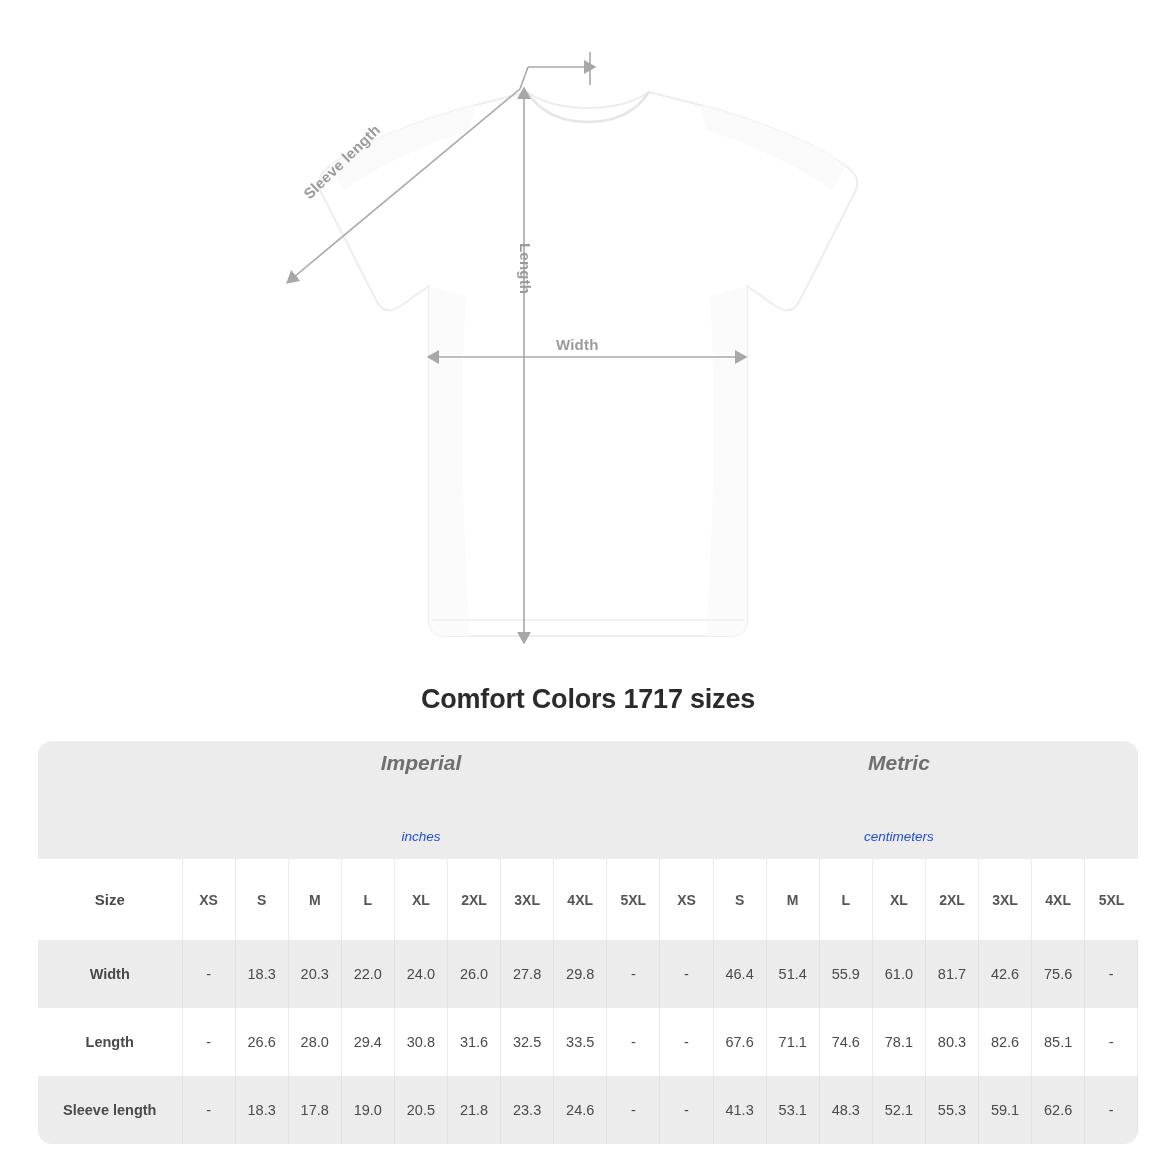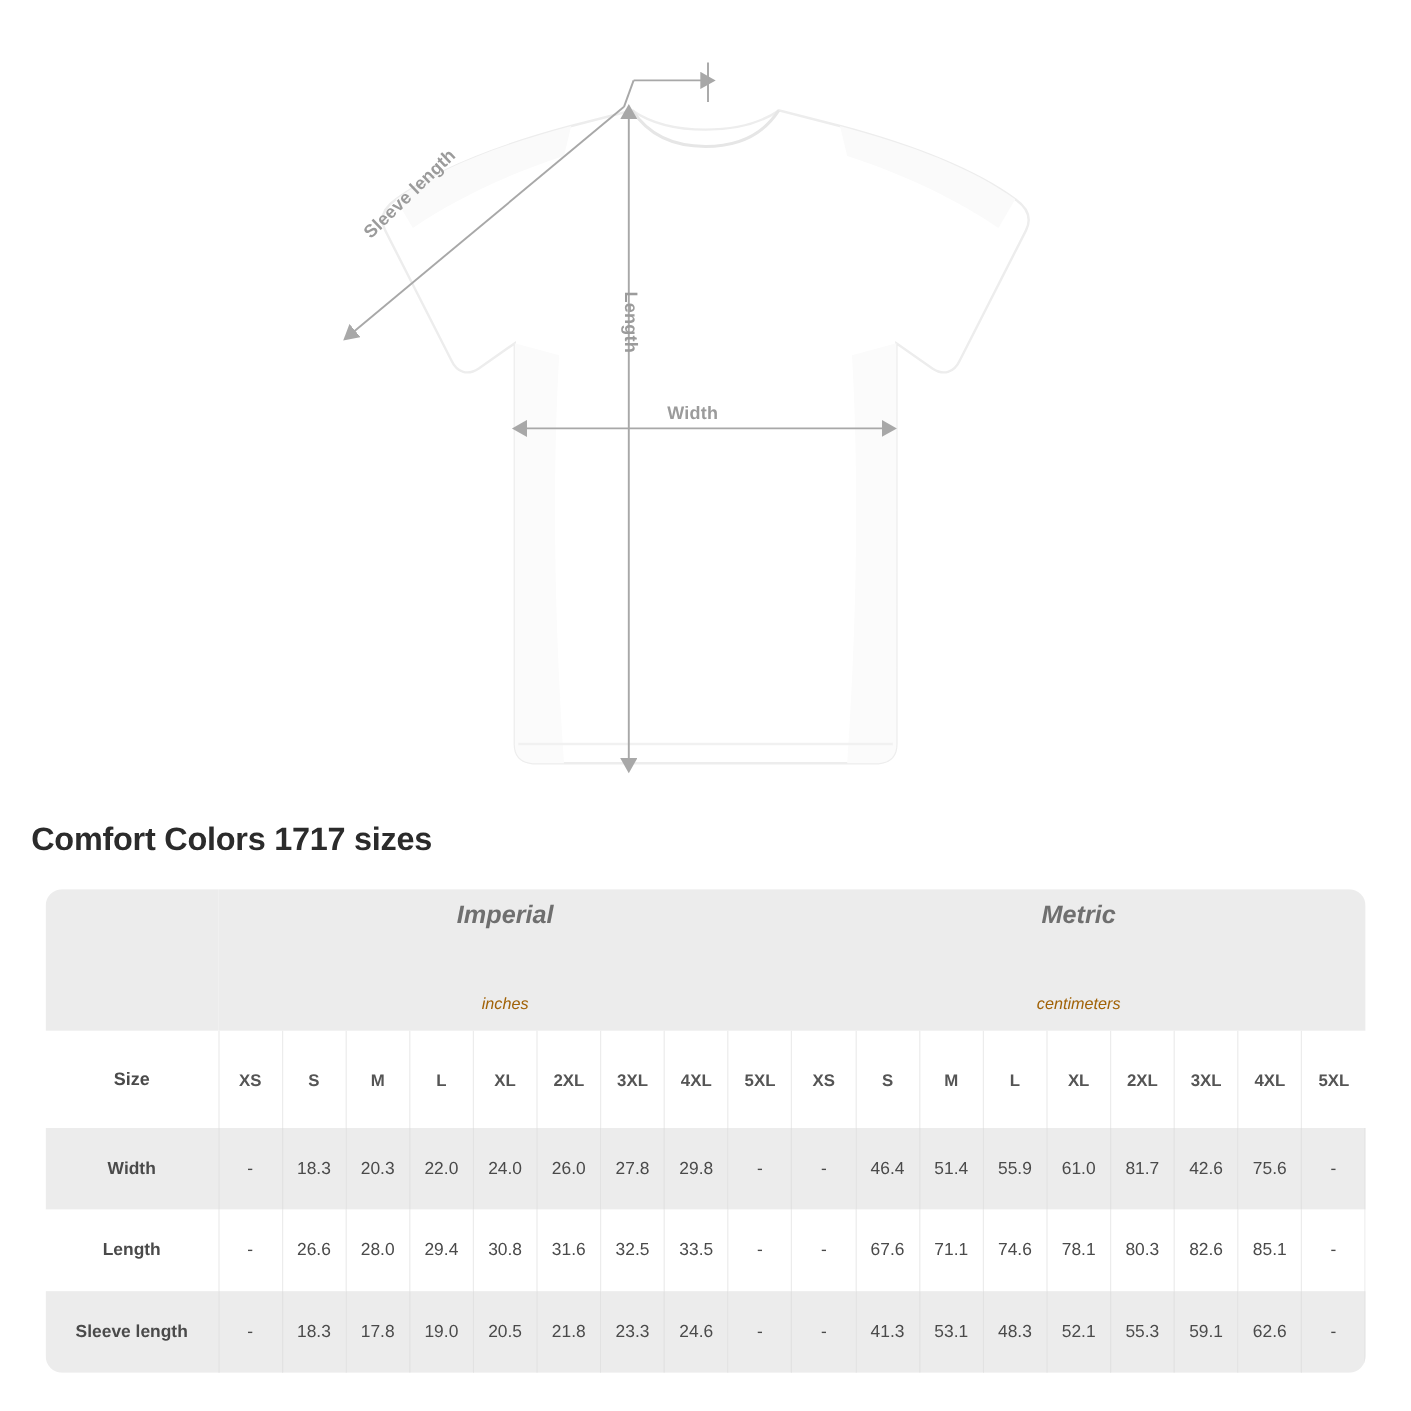--- a/index.html
+++ b/index.html
@@ -51,23 +51,22 @@
     transform: rotate(90deg);
     transform-origin: left top;
   }
   #label-width {
     left: 556px;
     top: 336px;
   }
 
   
   .title-block {
-    text-align: left;
+    text-align: center;
     margin-top: 16px;
-    margin-left: 26px;
   }
   .chart-title {
     font-size: 27px;
     font-weight: bold;
     color: #2b2b2b;
     margin: 0;
     letter-spacing: -0.2px;
   }
   .chart-note {
     font-size: 14.5px;
@@ -102,21 +101,21 @@
   .unit-name {
     font-size: 21px;
     font-style: italic;
     font-weight: bold;
     color: #6f6f6f;
     line-height: 1.25;
   }
   .unit-sub {
     font-size: 13.5px;
     font-style: italic;
-    color: #a16207;
+    color: #1d4ed8;
     line-height: 1.9;
     margin-top: 48px;
   }
   tr.head-row td {
     background: #ffffff;
     height: 81px;
     font-weight: bold;
     color: #555555;
     font-size: 14px;
     border-right: 1px solid #ececec;

